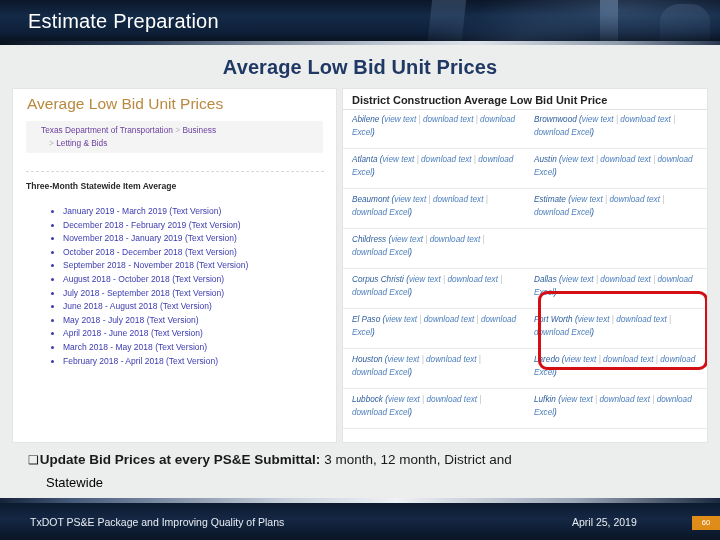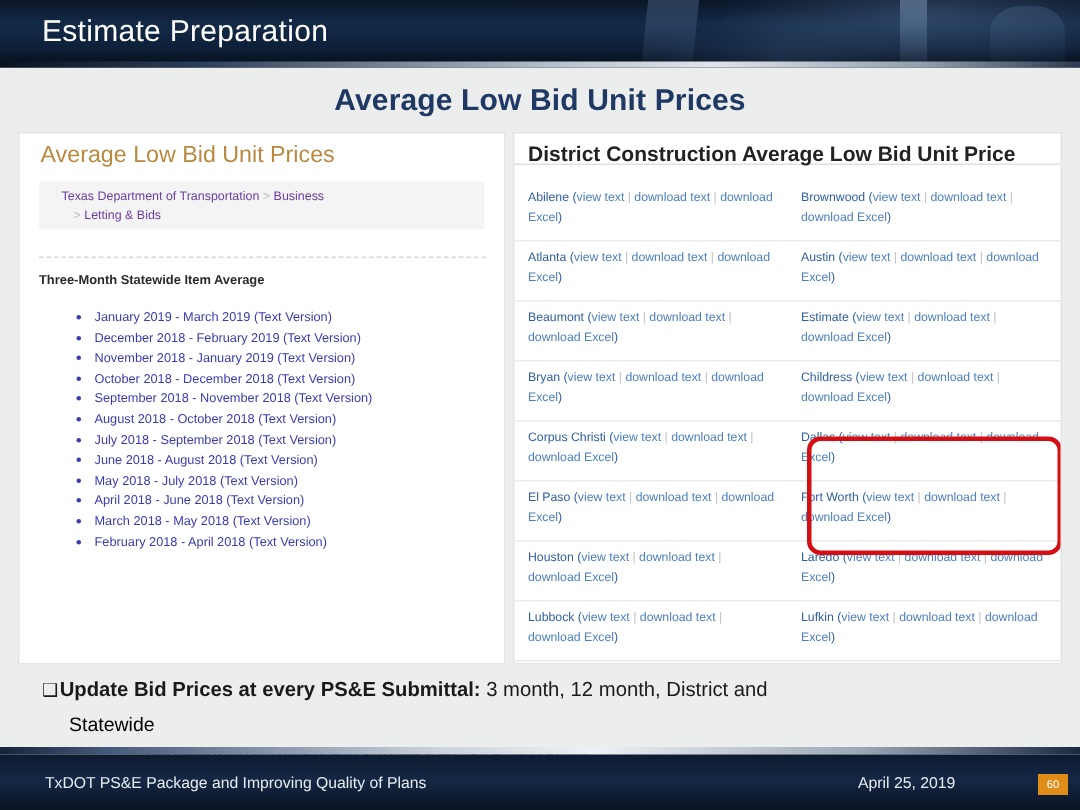--- a/index.html
+++ b/index.html
@@ -157,29 +157,30 @@
   .sr-head {
     position: absolute;
     left: 0; top: 0;
     width: 364px; height: 21px;
     border-bottom: 1px solid #e0e0e0;
     box-sizing: border-box;
   }
   .sr-head span {
     position: absolute;
     left: 9px; top: 5px;
-    font-size: 14px;
+    font-size: 11px;
     font-weight: bold;
     color: #222;
     white-space: nowrap;
   }
   .sr-table {
     position: absolute;
-    left: 0; top: 32px;
+    left: 0; top: 20px;
     width: 364px;
+    font-style: italic;
   }
   .sr-row {
     display: flex;
     border-bottom: 1px solid #eaeaea;
     height: 40px;
     box-sizing: border-box;
   }
   .sr-cell {
     width: 182px;
     box-sizing: border-box;
@@ -258,21 +259,21 @@
   .footer-date {
     position: absolute;
     left: 572px; top: 516px;
     font-size: 10.5px;
     color: #e8ecf1;
     white-space: nowrap;
   }
   .slide-num {
     position: absolute;
     left: 692px; top: 516px;
-    width: 20px; height: 14px;
+    width: 28px; height: 14px;
     background: #e08c18;
     color: #ffffff;
     font-size: 7.5px;
     text-align: center;
     line-height: 14px;
   }
 </style>
 </head>
 <body>
 
@@ -331,21 +332,20 @@
         </div>
         <div class="sr-row">
           <div class="sr-cell"><span class="dist">Atlanta</span> (<span class="lnk">view text</span><span class="pipe"> | </span><span class="lnk">download text</span><span class="pipe"> | </span><span class="lnk">download Excel</span>)</div>
           <div class="sr-cell"><span class="dist">Austin</span> (<span class="lnk">view text</span><span class="pipe"> | </span><span class="lnk">download text</span><span class="pipe"> | </span><span class="lnk">download Excel</span>)</div>
         </div>
         <div class="sr-row">
           <div class="sr-cell"><span class="dist">Beaumont</span> (<span class="lnk">view text</span><span class="pipe"> | </span><span class="lnk">download text</span><span class="pipe"> | </span><span class="lnk">download Excel</span>)</div>
           <div class="sr-cell"><span class="dist">Estimate</span> (<span class="lnk">view text</span><span class="pipe"> | </span><span class="lnk">download text</span><span class="pipe"> | </span><span class="lnk">download Excel</span>)</div>
         </div>
         <div class="sr-row">
-          <div class="sr-cell"><span class="dist">Bryan</span> (<span class="lnk">view text</span><span class="pipe"> | </span><span class="lnk">download text</span><span class="pipe"> | </span><span class="lnk">download Excel</span>)</div>
           <div class="sr-cell"><span class="dist">Childress</span> (<span class="lnk">view text</span><span class="pipe"> | </span><span class="lnk">download text</span><span class="pipe"> | </span><span class="lnk">download Excel</span>)</div>
         </div>
         <div class="sr-row">
           <div class="sr-cell"><span class="dist">Corpus Christi</span> (<span class="lnk">view text</span><span class="pipe"> | </span><span class="lnk">download text</span><span class="pipe"> | </span><span class="lnk">download Excel</span>)</div>
           <div class="sr-cell"><span class="dist">Dallas</span> (<span class="lnk">view text</span><span class="pipe"> | </span><span class="lnk">download text</span><span class="pipe"> | </span><span class="lnk">download Excel</span>)</div>
         </div>
         <div class="sr-row">
           <div class="sr-cell"><span class="dist">El Paso</span> (<span class="lnk">view text</span><span class="pipe"> | </span><span class="lnk">download text</span><span class="pipe"> | </span><span class="lnk">download Excel</span>)</div>
           <div class="sr-cell"><span class="dist">Fort Worth</span> (<span class="lnk">view text</span><span class="pipe"> | </span><span class="lnk">download text</span><span class="pipe"> | </span><span class="lnk">download Excel</span>)</div>
         </div>

